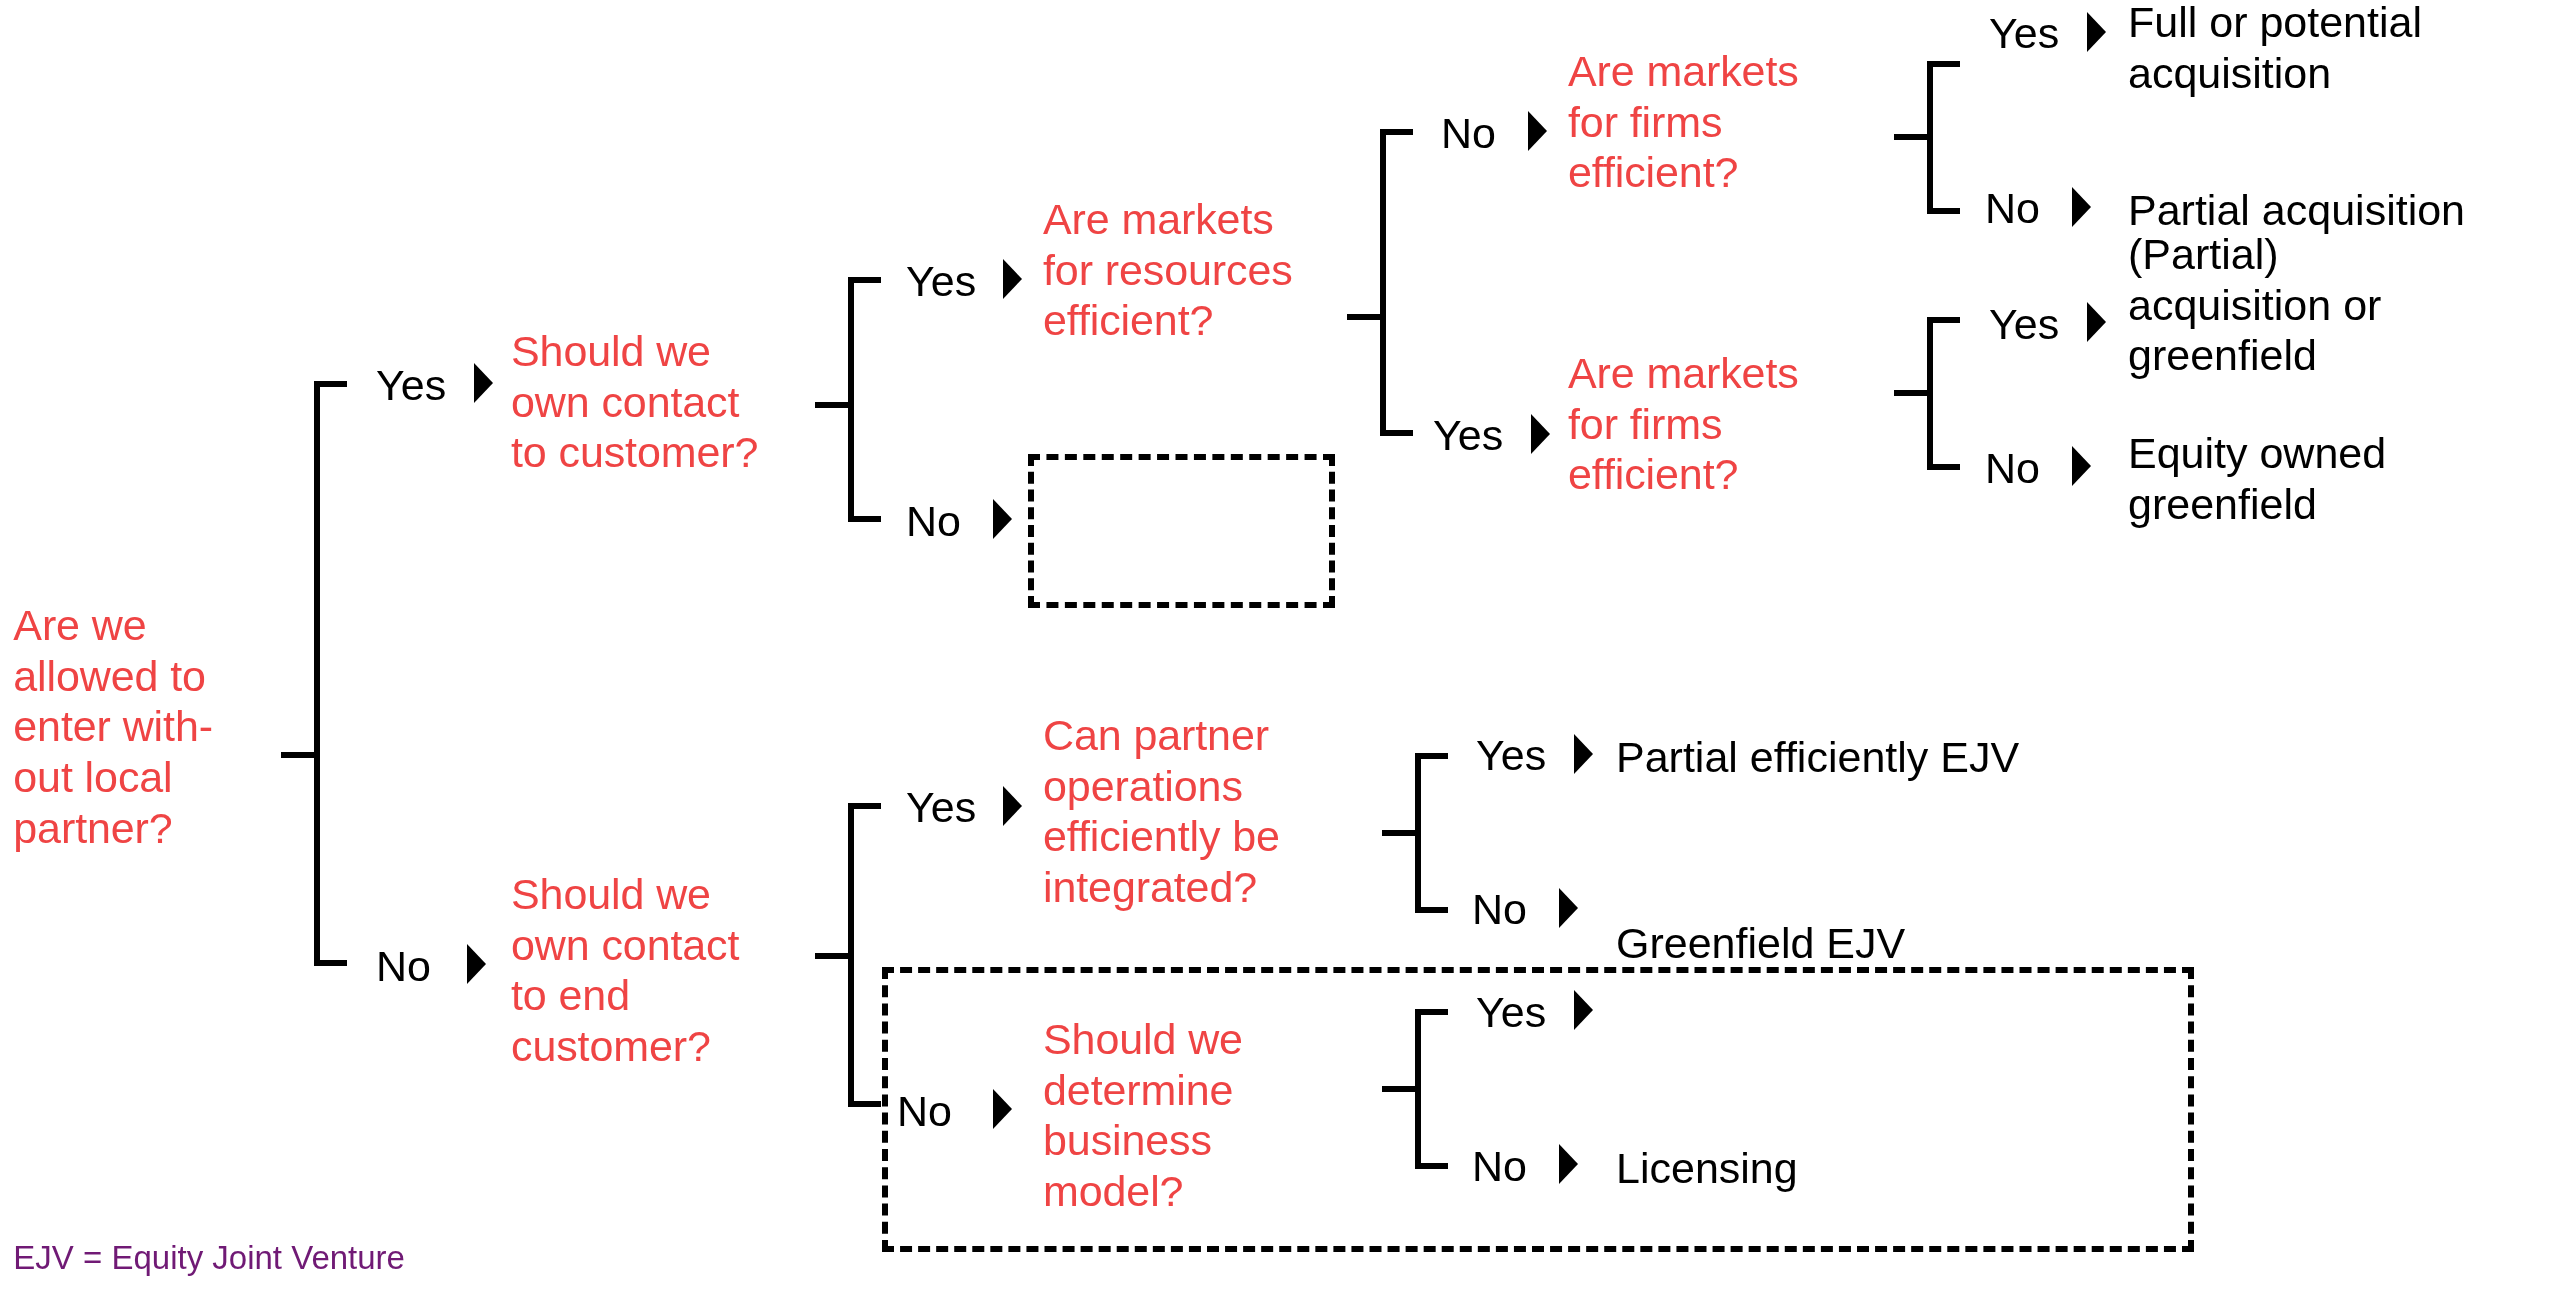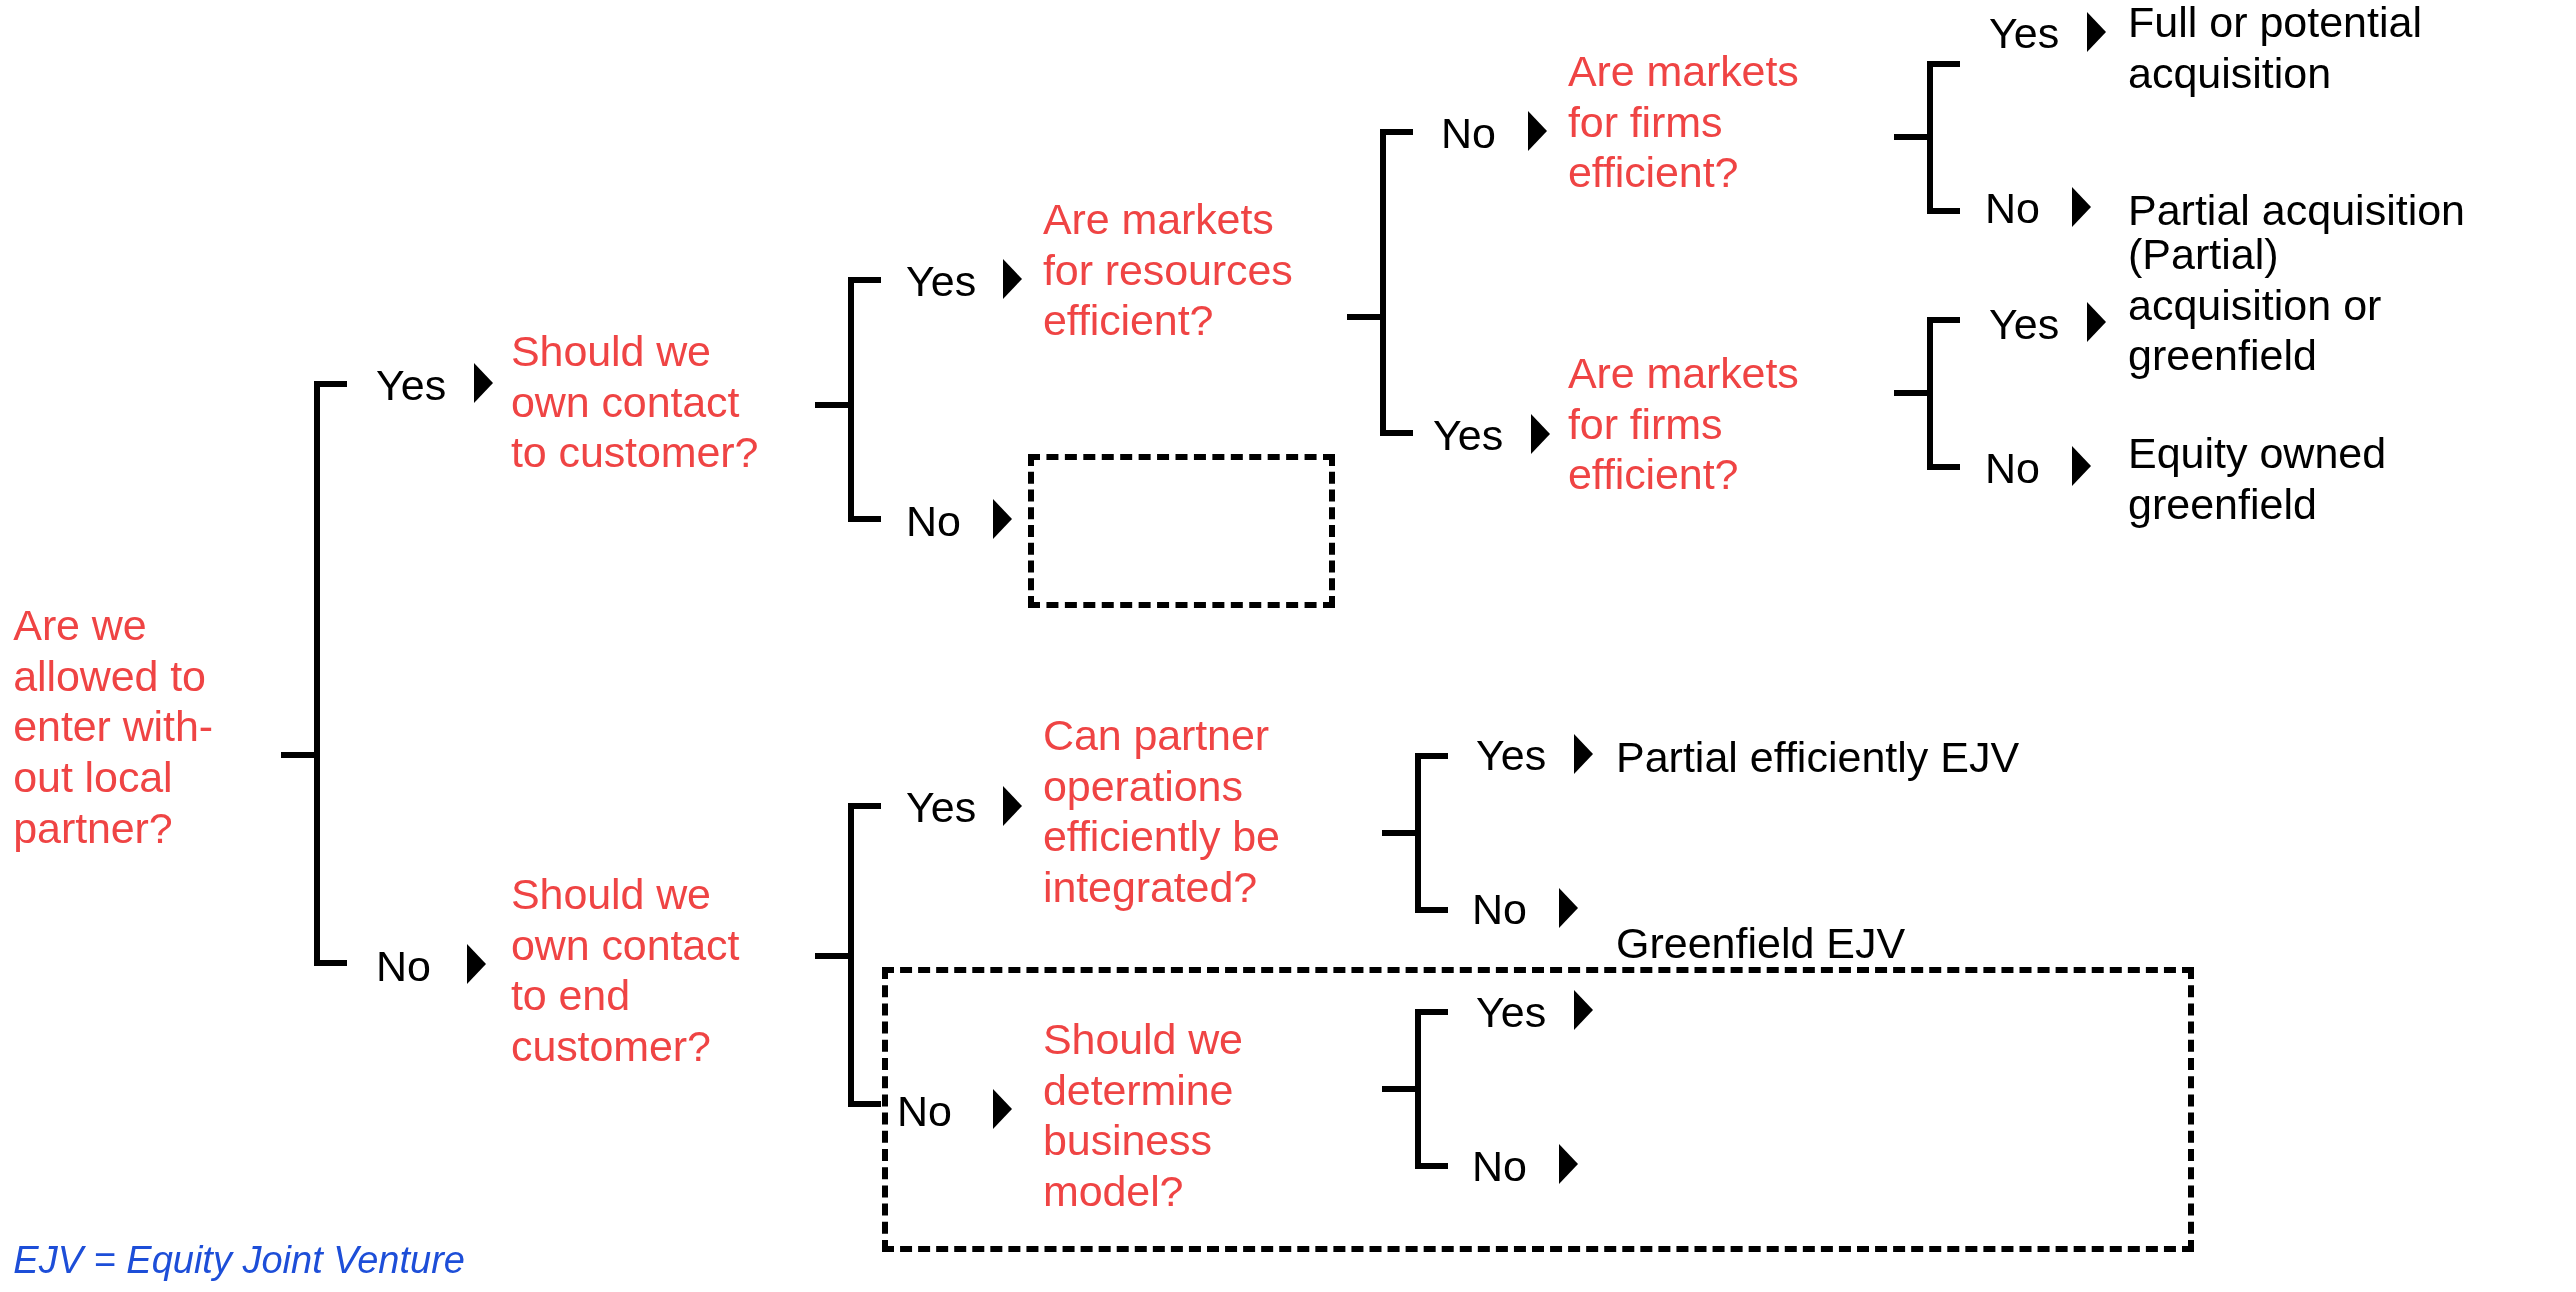--- a/index.html
+++ b/index.html
@@ -32,24 +32,23 @@
   }
   .outcome-text {
     position: absolute;
     font-size: 43px;
     line-height: 1.18;
     color: #000;
     white-space: pre-line;
   }
   .footnote {
     position: absolute;
-    font-size: 38px;
+    font-size: 33px;
     line-height: 1.2;
-    color: #1d4ed8;
-    font-style: italic;
+    color: #701a75;
   }
   .tri {
     position: absolute;
     width: 0;
     height: 0;
     border-top: 20px solid transparent;
     border-bottom: 20px solid transparent;
     border-left: 19px solid #000;
   }
   .bracket {
@@ -233,17 +232,18 @@
     <div class="arm top"></div>
     <div class="arm bot"></div>
     <div class="stub" style="top:77px;"></div>
   </div>
 
   <div class="answer-label" style="left:1476px; top:989px;">Yes</div>
   <div class="tri" style="left:1574px; top:990px;"></div>
 
   <div class="answer-label" style="left:1472px; top:1143px;">No</div>
   <div class="tri" style="left:1559px; top:1144px;"></div>
+  <div class="outcome-text" style="left:1616px; top:1143px; width:474px;">Licensing</div>
 
   <div class="footnote" style="left:13.3px; top:1238px;">EJV = Equity Joint Venture</div>
 
 </div>
 
 
 </body></html>

